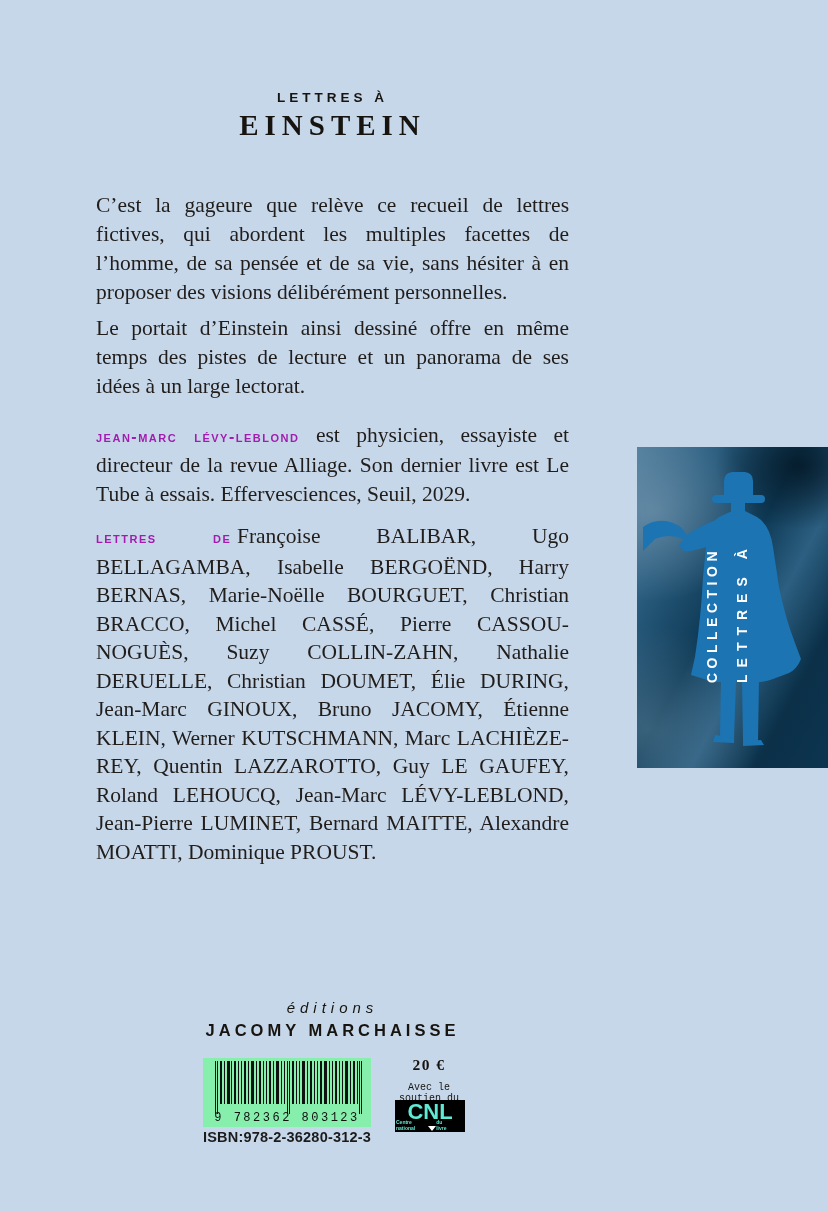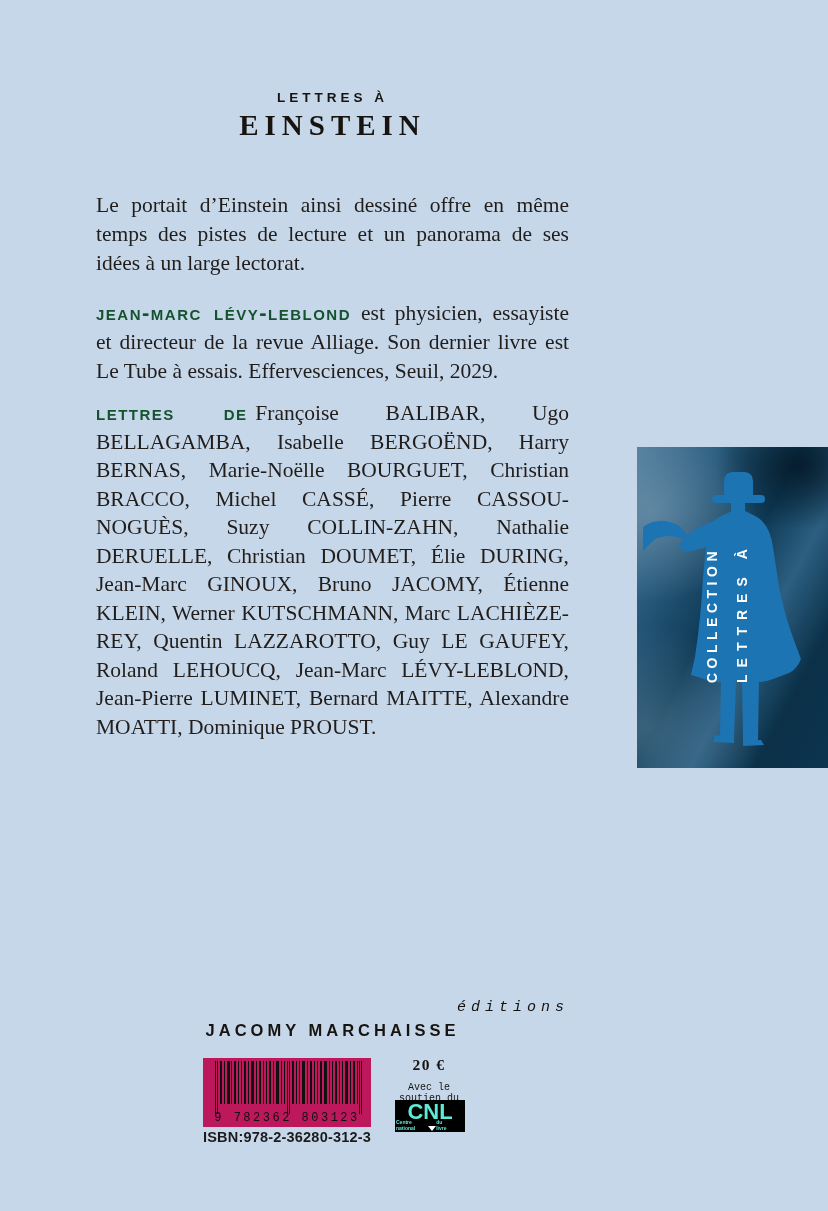--- a/index.html
+++ b/index.html
@@ -20,47 +20,47 @@
     font-size:29px;letter-spacing:6px;color:#17140f;margin-top:4px;
   }
   
   .text-col{position:absolute;left:96px;top:191px;width:473px;}
   .text-col p{margin:0 0 7px 0;font-size:21.5px;line-height:29px;text-align:justify;}
   p.bio{margin-top:20px;}
   p.contributors{margin-top:13px;line-height:28.5px;}
   .sc-label{
     font-family:"Liberation Sans", sans-serif;font-weight:bold;
     font-variant:small-caps;text-transform:lowercase;
-    font-size:22px;letter-spacing:1.5px;color:#14532d;
+    font-size:16px;letter-spacing:1.5px;color:#a21caf;
   }
   .sc-label.pad{margin-right:0.35em;}
   .it{}
   
   .publisher{position:absolute;left:96px;top:999px;width:473px;text-align:center;color:#17140f;}
-  .pub-line1{font-family:Liberation Mono, monospace;font-style:italic;font-size:15px;letter-spacing:5px;text-align:right;}
+  .pub-line1{font-family:Liberation Sans, sans-serif;font-style:italic;font-size:15px;letter-spacing:5px;}
   .pub-line2{font-family:"Liberation Sans", sans-serif;font-weight:bold;font-size:16.5px;letter-spacing:4px;margin-top:5px;}
   
   .panel{
     position:absolute;left:637px;top:447px;width:191px;height:321px;overflow:hidden;
     background:
       radial-gradient(120px 90px at 85% 6%, rgba(4,24,38,0.85), rgba(4,24,38,0) 70%),
       radial-gradient(150px 130px at 8% 20%, rgba(130,160,182,0.55), rgba(130,160,182,0) 70%),
       radial-gradient(160px 150px at 6% 88%, rgba(96,133,158,0.5), rgba(96,133,158,0) 70%),
       linear-gradient(118deg, #4f7d9c 0%, #2a5d7f 22%, #0e3a56 46%, #2c5f81 62%, #0b3048 80%, #0d3550 100%);
   }
   .panel svg{position:absolute;left:0;top:0;}
   .vt{
     position:absolute;transform-origin:left bottom;transform:rotate(-90deg);
     font-family:"Liberation Sans", sans-serif;font-weight:bold;color:#ffffff;
     white-space:nowrap;line-height:18px;font-size:14px;
   }
   .vt1{left:84px;top:218px;letter-spacing:4.5px;}
   .vt2{left:114px;top:218px;letter-spacing:7px;}
   
-  .barcode-box{position:absolute;left:203px;top:1058px;width:168px;height:69px;background:#be185d;text-decoration:underline;}
+  .barcode-box{position:absolute;left:203px;top:1058px;width:168px;height:69px;background:#86efac;text-decoration:underline;}
   .barcode-digits{
     position:absolute;left:0;bottom:2px;width:100%;text-align:center;
     font-family:"Liberation Mono", monospace;font-size:12px;letter-spacing:2.5px;color:#111;
   }
   .isbn{
     position:absolute;left:196px;top:1129px;width:182px;text-align:center;
     font-family:"Liberation Sans", sans-serif;font-weight:bold;font-size:14.5px;color:#1b1b1b;letter-spacing:0.2px;
   }
   .price{
     position:absolute;left:398px;top:1056px;width:62px;text-align:center;
@@ -90,20 +90,21 @@
 <body>
 
 <div class="page">
 
   <div class="title-block">
     <div class="title-collection">LETTRES À</div>
     <div class="title-main">EINSTEIN</div>
   </div>
 
   <div class="text-col">
+    <p>C’est la gageure que relève ce recueil de lettres fictives, qui abordent les multiples facettes de l’homme, de sa pensée et de sa vie, sans hésiter à en proposer des visions délibérément personnelles.</p>
     <p>Le portait d’Einstein ainsi dessiné offre en même temps des pistes de lecture et un panorama de ses idées à un large lectorat.</p>
     <p class="bio"><span class="sc-label">Jean-Marc Lévy-Leblond</span><span> est physicien, essayiste et directeur de la revue </span><span class="it">Alliage</span><span>. Son dernier livre est </span><span class="it">Le Tube à essais. Effervesciences</span><span>, Seuil, 2029.</span></p>
     <p class="contributors"><span class="sc-label pad">Lettres de</span><span>Françoise BALIBAR, Ugo BELLAGAMBA, Isabelle BERGOËND, Harry BERNAS, Marie-Noëlle BOURGUET, Christian BRACCO, Michel CASSÉ, Pierre CASSOU-NOGUÈS, Suzy COLLIN-ZAHN, Nathalie DERUELLE, Christian DOUMET, Élie DURING, Jean-Marc GINOUX, Bruno JACOMY, Étienne KLEIN, Werner KUTSCHMANN, Marc LACHIÈZE-REY, Quentin LAZZAROTTO, Guy LE GAUFEY, Roland LEHOUCQ, Jean-Marc LÉVY-LEBLOND, Jean-Pierre LUMINET, Bernard MAITTE, Alexandre MOATTI, Dominique PROUST.</span></p>
   </div>
 
   <div class="publisher">
     <div class="pub-line1">éditions</div>
     <div class="pub-line2">JACOMY MARCHAISSE</div>
   </div>
 

